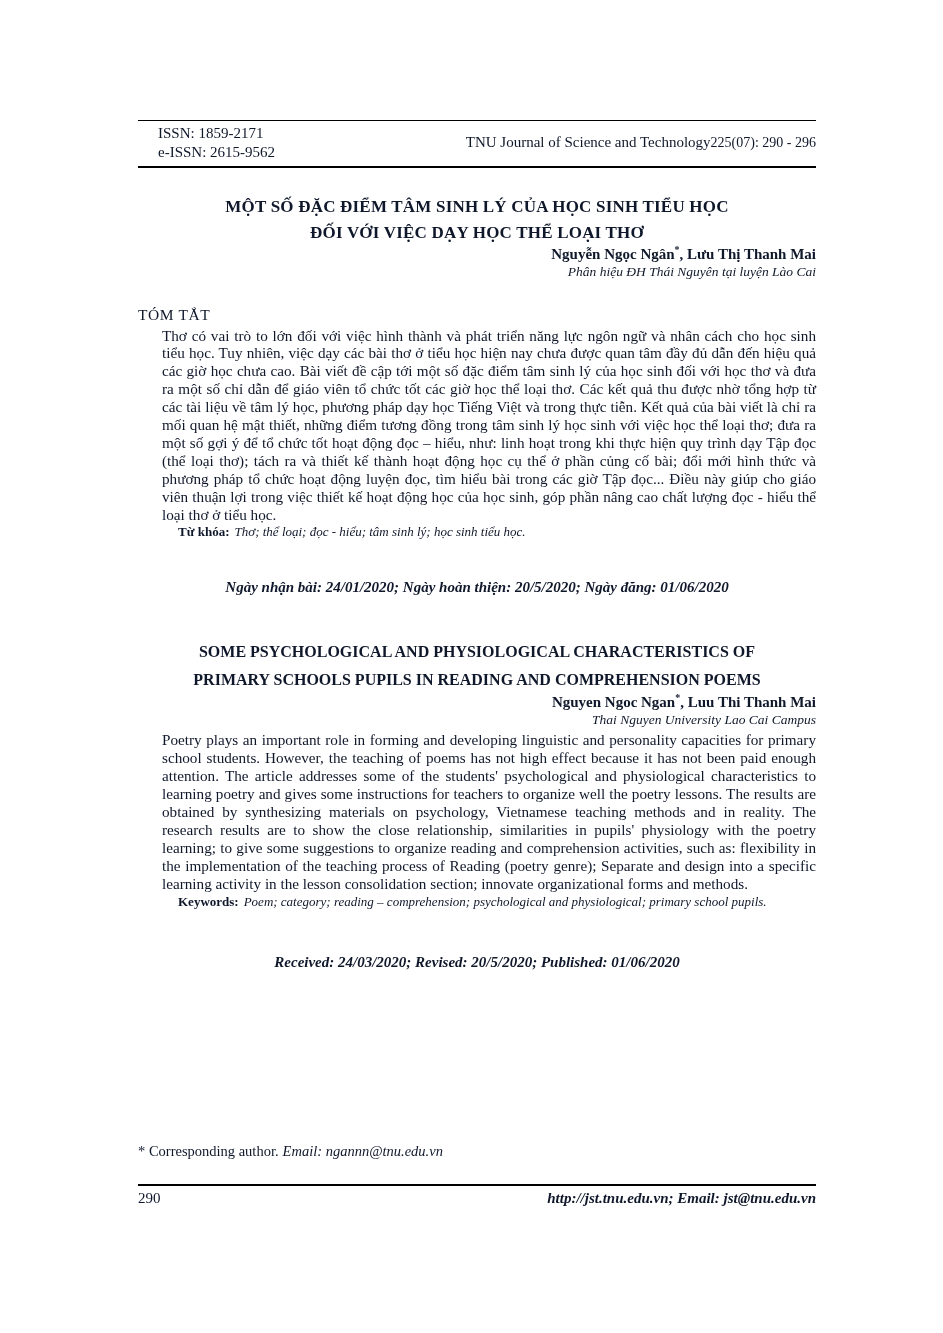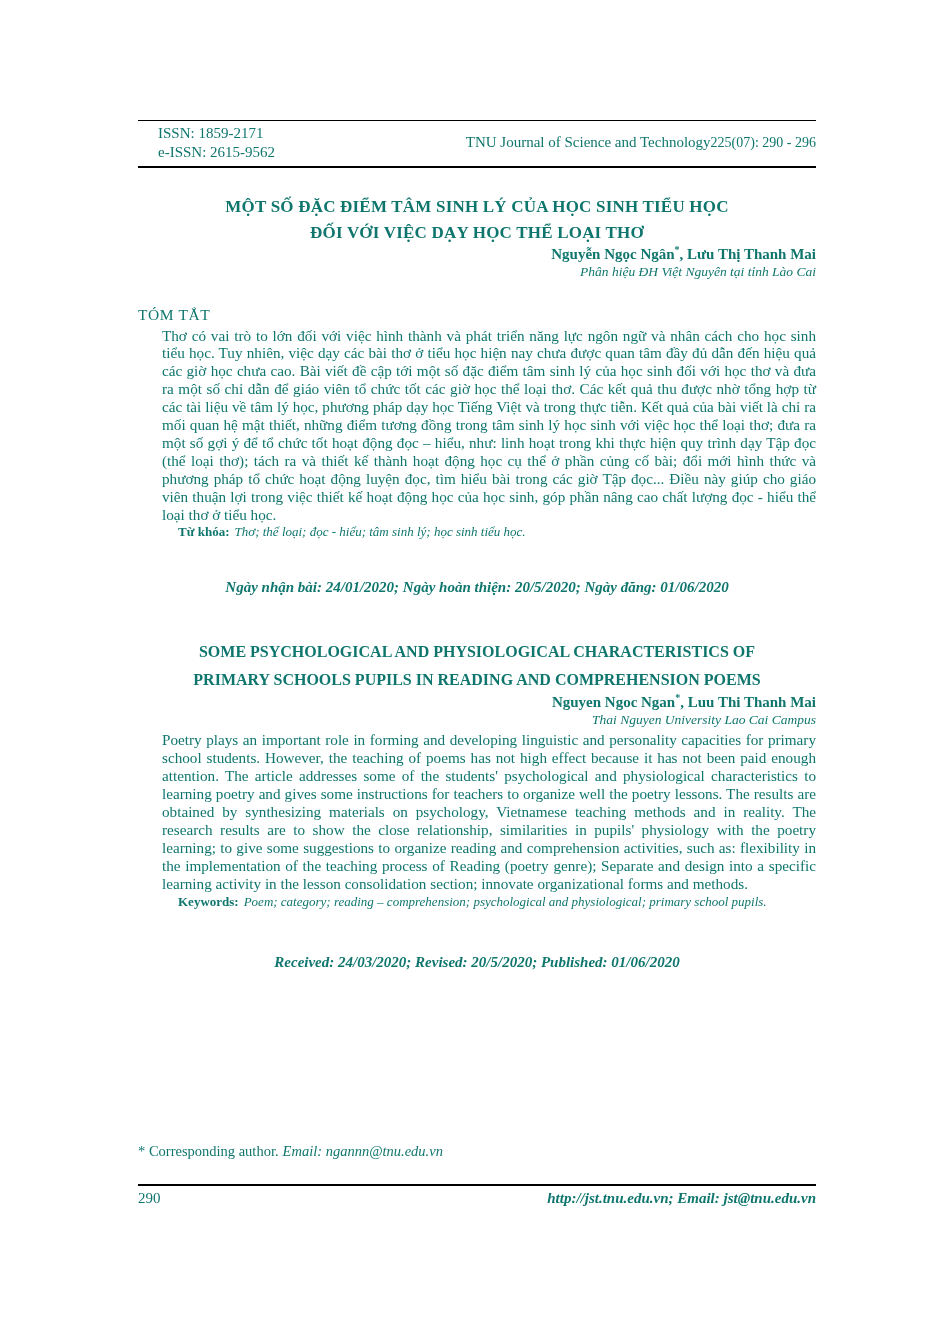--- a/index.html
+++ b/index.html
@@ -5,21 +5,21 @@
   html, body { margin: 0; padding: 0; }
   body {
     background: #777;
     font-family: "Liberation Serif", "DejaVu Serif", serif;
   }
   .page {
     position: relative;
     width: 943px;
     height: 1333px;
     background: #ffffff;
-    color: #0f766e;
+    color: #0f172a;
     overflow: hidden;
   }
   .content {
     position: absolute;
     left: 138px;
     top: 0;
     width: 678px;
   }
 
   
@@ -154,21 +154,21 @@
     </div>
 
     <div class="vn-title">
       <div>MỘT SỐ ĐẶC ĐIỂM TÂM SINH LÝ CỦA HỌC SINH TIỂU HỌC</div>
       <div>ĐỐI VỚI VIỆC DẠY HỌC THỂ LOẠI THƠ</div>
     </div>
 
     <div class="authors-line">
       <span>Nguyễn Ngọc Ngân</span><span class="author-mark">*</span><span>, Lưu Thị Thanh Mai</span>
     </div>
-    <div class="affiliation">Phân hiệu ĐH Việt Nguyên tại tỉnh Lào Cai</div>
+    <div class="affiliation">Phân hiệu ĐH Thái Nguyên tại luyện Lào Cai</div>
 
     <div class="section-heading">TÓM TẮT</div>
     <div class="abstract-body">Thơ có vai trò to lớn đối với việc hình thành và phát triển năng lực ngôn ngữ và nhân cách cho học sinh tiểu học. Tuy nhiên, việc dạy các bài thơ ở tiểu học hiện nay chưa được quan tâm đầy đủ dẫn đến hiệu quả các giờ học chưa cao. Bài viết đề cập tới một số đặc điểm tâm sinh lý của học sinh đối với học thơ và đưa ra một số chỉ dẫn để giáo viên tổ chức tốt các giờ học thể loại thơ. Các kết quả thu được nhờ tổng hợp từ các tài liệu về tâm lý học, phương pháp dạy học Tiếng Việt và trong thực tiễn. Kết quả của bài viết là chỉ ra mối quan hệ mật thiết, những điểm tương đồng trong tâm sinh lý học sinh với việc học thể loại thơ; đưa ra một số gợi ý để tổ chức tốt hoạt động đọc – hiểu, như: linh hoạt trong khi thực hiện quy trình dạy Tập đọc (thể loại thơ); tách ra và thiết kế thành hoạt động học cụ thể ở phần củng cố bài; đổi mới hình thức và phương pháp tổ chức hoạt động luyện đọc, tìm hiểu bài trong các giờ Tập đọc... Điều này giúp cho giáo viên thuận lợi trong việc thiết kế hoạt động học của học sinh, góp phần nâng cao chất lượng đọc - hiểu thể loại thơ ở tiểu học.</div>
     <div class="keywords-line">
       <span class="keywords-label">Từ khóa:</span><span class="keywords-text">Thơ; thể loại; đọc - hiểu; tâm sinh lý; học sinh tiểu học.</span>
     </div>
 
     <div class="dates-line">Ngày nhận bài: 24/01/2020; Ngày hoàn thiện: 20/5/2020; Ngày đăng: 01/06/2020</div>
 
     <div class="en-title">

